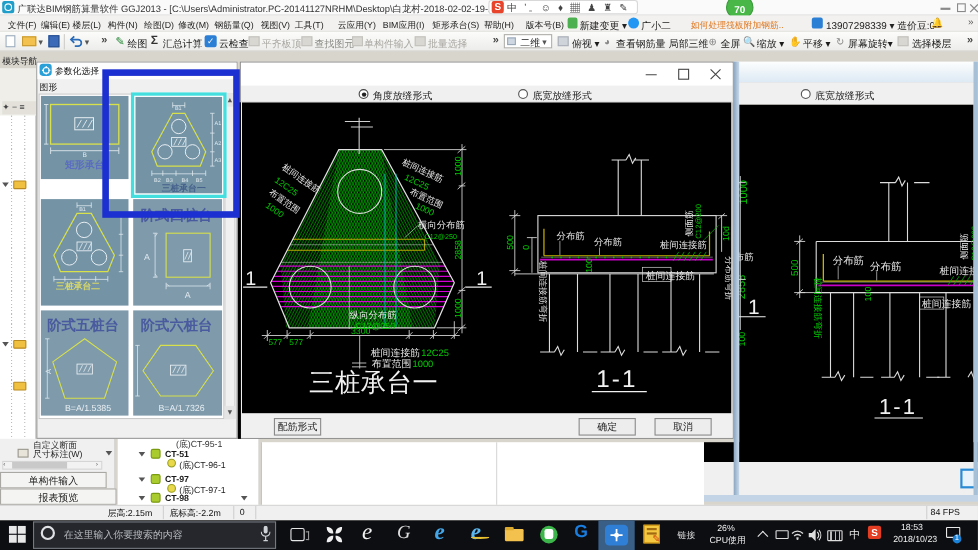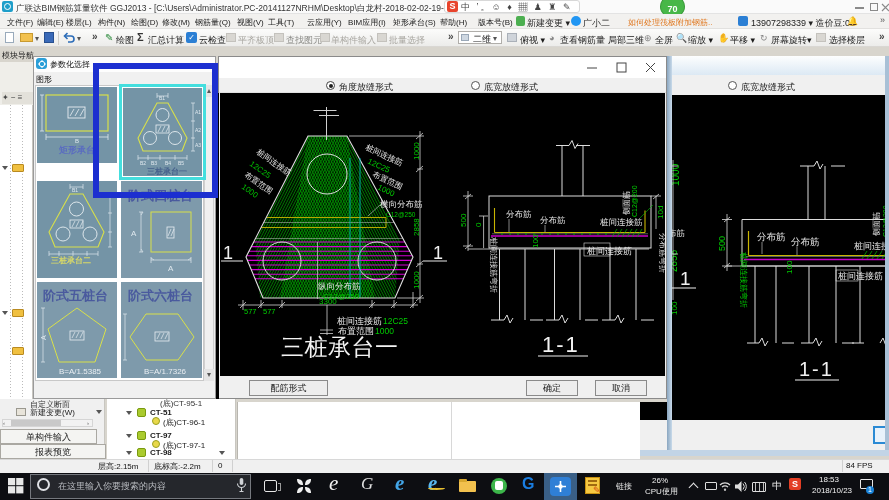--- a/index.html
+++ b/index.html
@@ -128,21 +128,21 @@
 <div class="abs" style="left:2px;top:311px;width:0;height:0;border-left:3px solid transparent;border-right:3px solid transparent;border-top:4px solid #555"></div>
 <div class="abs" style="left:12px;top:309px;width:12px;height:8px;background:#f0c040;border:1px solid #b98a20;border-radius:1px"></div>
 
 <div class="abs" style="left:12px;top:347px;width:12px;height:8px;background:#f0c040;border:1px solid #b98a20;border-radius:1px"></div>
 
 <div class="abs" style="left:0;top:399px;width:105px;height:60px;background:#f0f0f0;border-right:1px solid #c8c6c0"></div>
 
 <div class="abs t8" style="left:30px;top:399px;color:#333">自定义断面</div>
 
 <div class="abs" style="left:16px;top:408px;width:10px;height:8px;background:#e8e4da;border:1px solid #9a988f"></div>
-<div class="abs t8" style="left:30px;top:407px;color:#222">新建变更(W)</div>
+<div class="abs t8" style="left:30px;top:407px;color:#222">尺寸标注(W)</div>
 <div class="abs" style="left:96px;top:410px;width:0;height:0;border-left:3px solid transparent;border-right:3px solid transparent;border-top:4px solid #555"></div>
 
 <div class="abs" style="left:2px;top:419px;width:91px;height:8px;background:#f2f2f2;border:1px solid #d5d5d5"></div>
 <div class="abs" style="left:3px;top:420px;font-size:6px;color:#555;line-height:6px">‹</div>
 <div class="abs" style="left:87px;top:420px;font-size:6px;color:#555;line-height:6px">›</div>
 <div class="abs" style="left:11px;top:420px;width:50px;height:6px;background:#c9c9c9"></div>
 
 <div class="abs" style="left:0;top:429px;width:97px;height:15px;background:#f4f4f2;border:1px solid #aaa8a2;font-size:9px;color:#222;text-align:center;line-height:14px">单构件输入</div>
 
 <div class="abs" style="left:0;top:444px;width:106px;height:15px;background:#f4f4f2;border:1px solid #aaa8a2;font-size:9px;color:#222;text-align:center;line-height:14px">报表预览</div>
@@ -522,21 +522,21 @@
     <text transform="translate(443,126) rotate(-90)" fill="#00cc00" font-size="8">10d</text>
     <text transform="translate(440,140) rotate(90)" fill="#dcdcdc" font-size="8">分布筋弯折</text>
 
     <text x="322" y="259" fill="#f2f2f2" font-size="22" letter-spacing="2">1-1</text>
     <path d="M318 263h50" stroke="#f0f0f0" stroke-width="1"></path>
   </g>
 </svg>
 
 <div class="abs" style="left:219px;top:376px;width:447px;height:22px;background:#f0f0f0"></div>
 
-<div class="abs" style="left:249px;top:380px;width:79px;height:16px;background:#ededed;border:1px solid #8a8a8a;font-size:9px;color:#222;text-align:center;line-height:15px">配筋形式</div>
+<div class="abs" style="left:249px;top:380px;width:43px;height:16px;background:#ededed;border:1px solid #8a8a8a;font-size:9px;color:#222;text-align:center;line-height:15px">配筋形式</div>
 
 <div class="abs" style="left:526px;top:380px;width:52px;height:16px;background:#ededed;border:1px solid #8a8a8a;font-size:9px;color:#222;text-align:center;line-height:15px">确定</div>
 
 <div class="abs" style="left:595px;top:380px;width:52px;height:16px;background:#ededed;border:1px solid #8a8a8a;font-size:9px;color:#222;text-align:center;line-height:15px">取消</div>
 
 <div class="abs" style="left:214px;top:93px;width:5px;height:306px;background:#000"></div>
 
 <div class="abs" style="left:33px;top:56px;width:183px;height:343px;background:#f0f0f0;border:1px solid #9a9a9a"></div>
 
 <div class="abs" style="left:34px;top:57px;width:181px;height:15px;background:#fdfdfd"></div>

